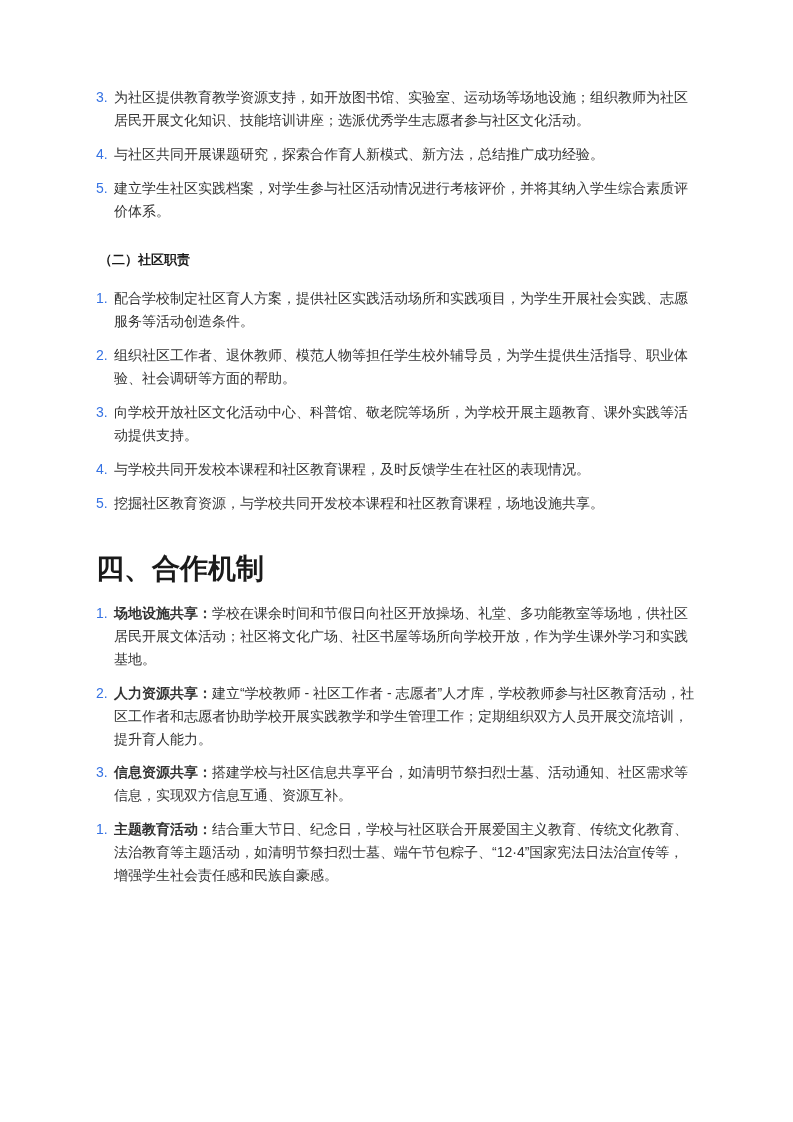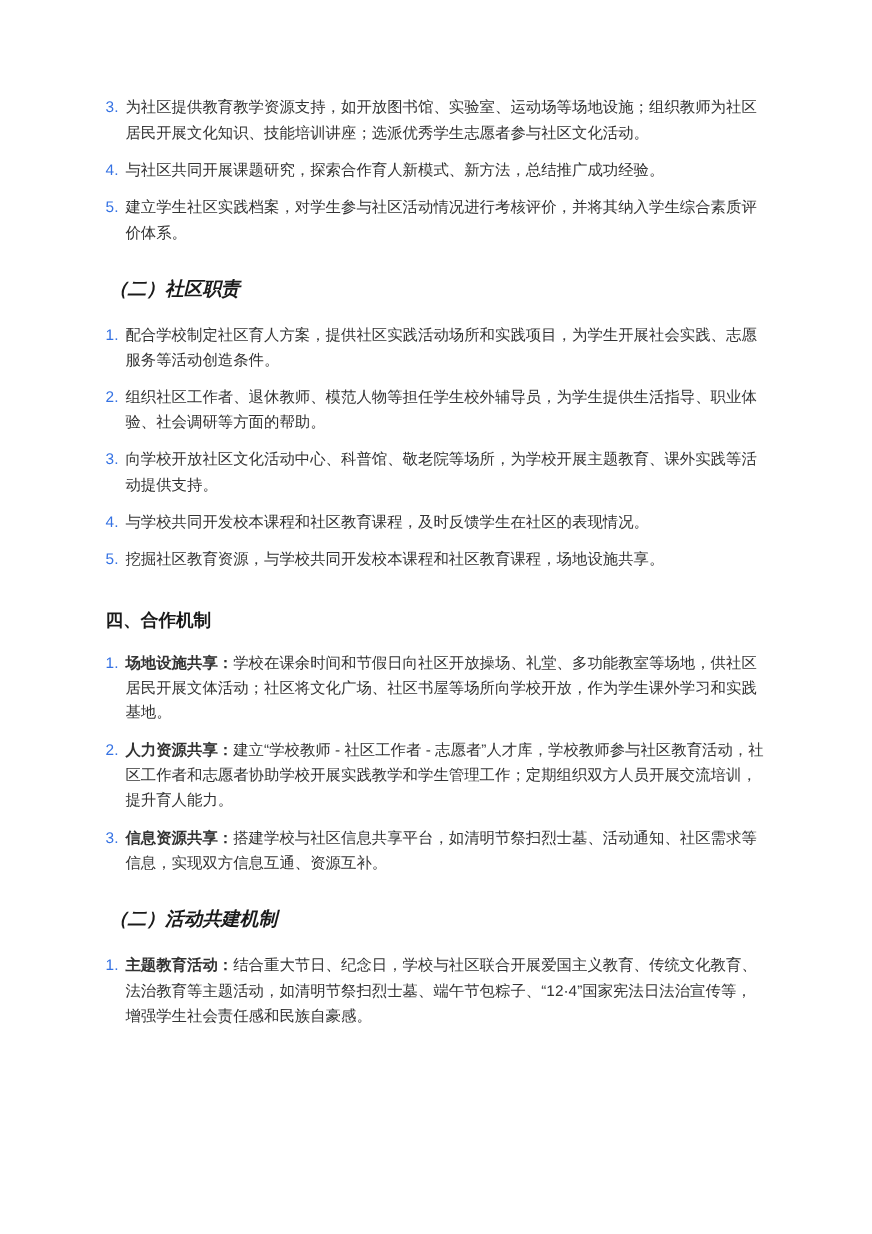--- a/index.html
+++ b/index.html
@@ -11,33 +11,32 @@
     color: var(--text, #333333);
     overflow: hidden;
   }
   .page {
     width: 793px;
     height: 1122px;
     padding: 86px 96px 40px 96px;
     background: #ffffff;
   }
   .h2 {
-    font-size: 16px;
+    font-size: 28px;
     font-weight: bold;
     color: var(--heading, #1a1a1a);
     margin: 34px 0 14px 0;
     line-height: 1.4;
   }
   .h3 {
-    font-size: 17px;
+    font-size: 13px;
     font-weight: bold;
     color: var(--heading, #1a1a1a);
     margin: 28px 0 18px 3px;
     line-height: 1.4;
-    font-style: italic;
   }
   .list { margin: 0 0 6px 0; }
   .li {
     display: flex;
     align-items: flex-start;
     margin-bottom: 11px;
     font-size: 14px;
     line-height: 1.64;
   }
   .num {
@@ -105,21 +104,20 @@
     <div class="li">
       <span class="num">2.</span>
       <span class="txt"><span class="lead">人力资源共享：</span><span>建立“学校教师 - 社区工作者 - 志愿者”人才库，学校教师参与社区教育活动，社区工作者和志愿者协助学校开展实践教学和学生管理工作；定期组织双方人员开展交流培训，提升育人能力。</span></span>
     </div>
     <div class="li">
       <span class="num">3.</span>
       <span class="txt"><span class="lead">信息资源共享：</span><span>搭建学校与社区信息共享平台，如清明节祭扫烈士墓、活动通知、社区需求等信息，实现双方信息互通、资源互补。</span></span>
     </div>
   </div>
 
-  <div class="h3">（二）活动共建机制</div>
 
   <div class="list">
     <div class="li">
       <span class="num">1.</span>
       <span class="txt"><span class="lead">主题教育活动：</span><span>结合重大节日、纪念日，学校与社区联合开展爱国主义教育、传统文化教育、法治教育等主题活动，如清明节祭扫烈士墓、端午节包粽子、“12·4”国家宪法日法治宣传等，增强学生社会责任感和民族自豪感。</span></span>
     </div>
   </div>
 
 </div>
 

